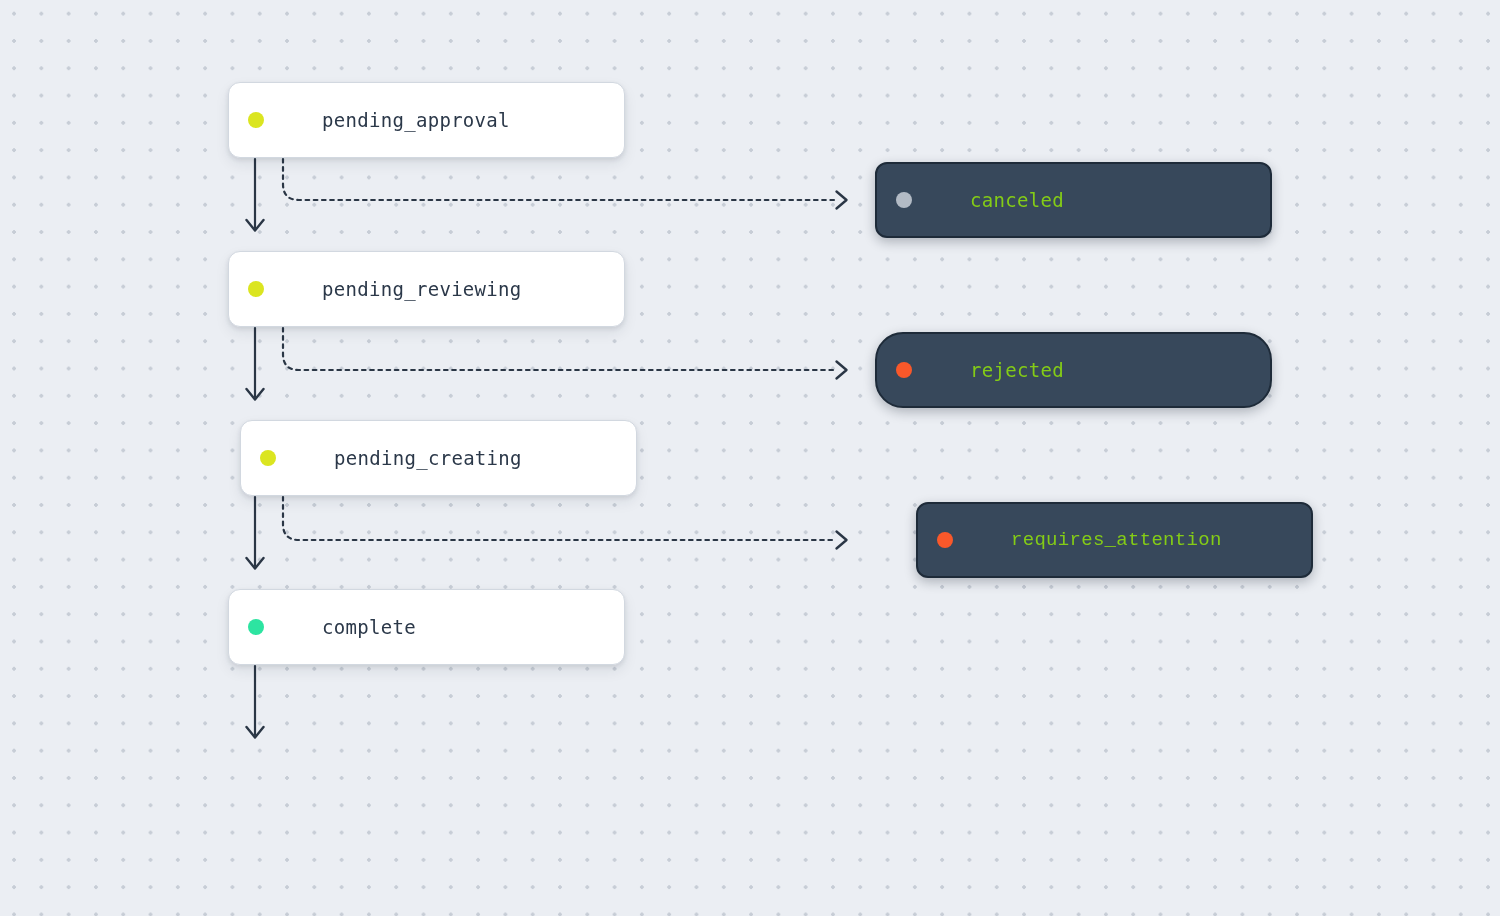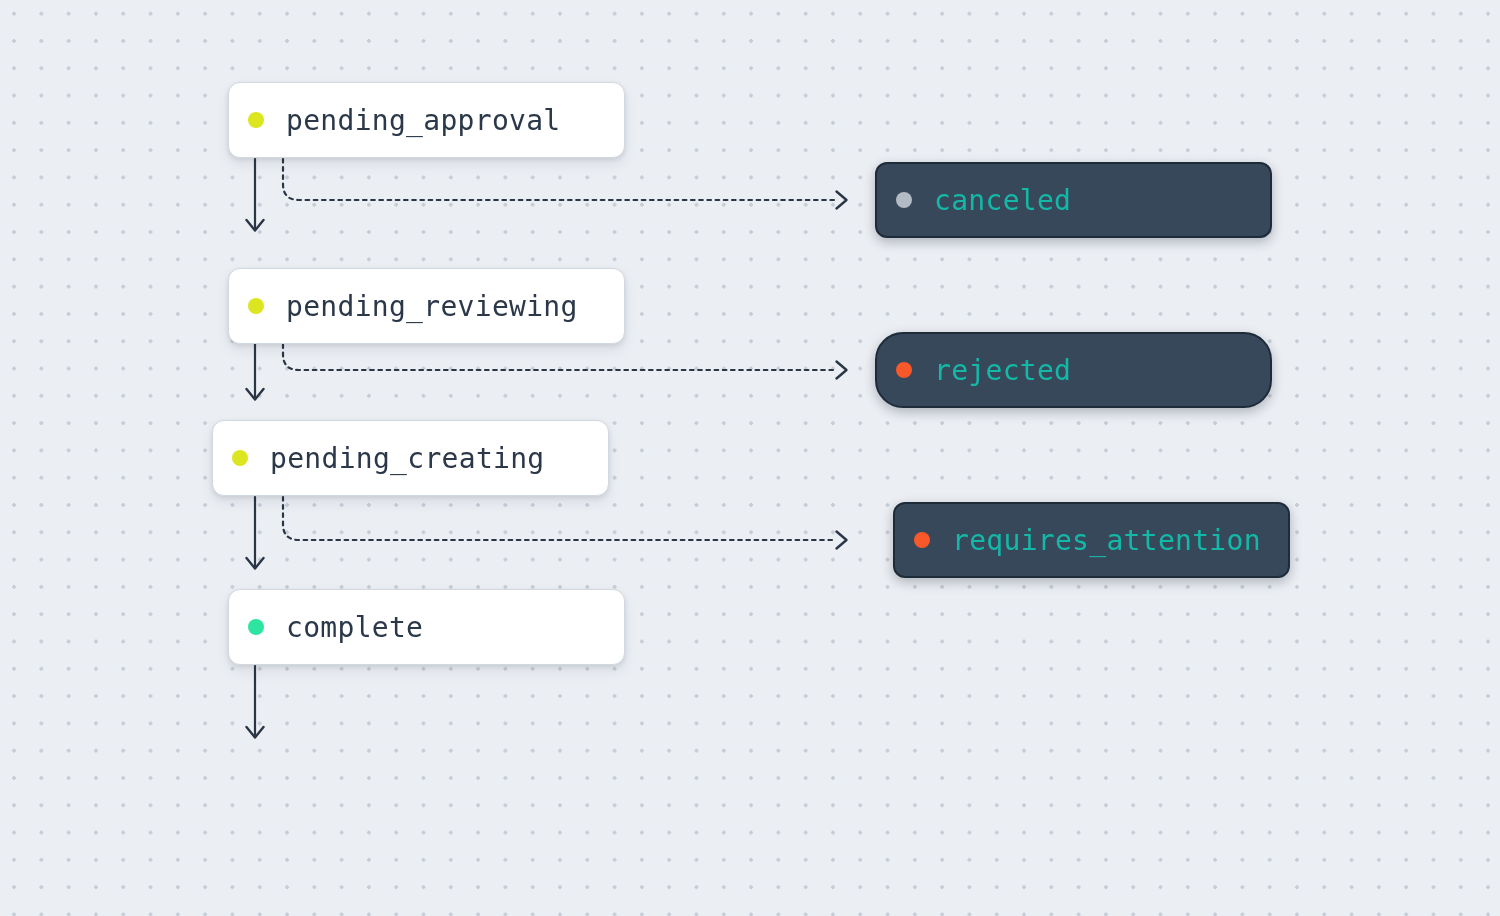--- a/index.html
+++ b/index.html
@@ -60,39 +60,40 @@
     background: #ffffff;
     border: 1.5px solid #d2d8e0;
     box-shadow: 0 2px 4px rgba(25,35,55,0.10), 0 6px 14px rgba(25,35,55,0.08);
   }
   .node.dark {
     background: #37485b;
     border: 2px solid #1e2b39;
     box-shadow: 0 4px 12px rgba(15,25,40,0.28);
   }
   .node .label {
-    font-size: 28px;
+    font-size: 19px;
     letter-spacing: 0.3px;
     white-space: nowrap;
+    margin-left: 36px;
   }
   .node.light .label { color: #2b3849; }
-  .node.dark .label { color: #14b8a6; }
+  .node.dark .label { color: #84cc16; }
   .dot {
     width: 16px;
     height: 16px;
     border-radius: 50%;
     flex: 0 0 16px;
   }
   
   .pos-pending-approval   { left: 228px; top: 82px; }
   .pos-canceled           { left: 875px; top: 162px; }
-  .pos-pending-reviewing  { left: 228px; top: 268px; }
+  .pos-pending-reviewing  { left: 228px; top: 251px; }
   .pos-rejected           { left: 875px; top: 332px; border-radius: 28px; }
-  .pos-pending-creating   { left: 212px; top: 420px; }
-  .pos-requires-attention { left: 893px; top: 502px; }
+  .pos-pending-creating   { left: 240px; top: 420px; }
+  .pos-requires-attention { left: 916px; top: 502px; font-family: Liberation Mono, monospace; }
   .pos-complete           { left: 228px; top: 589px; }
   .pos-reversed           { left: 228px; top: 758px; }
 </style>
 </head>
 <body>
 
 <div class="canvas">
 
   <svg class="edges" viewBox="0 0 1500 916">
 

